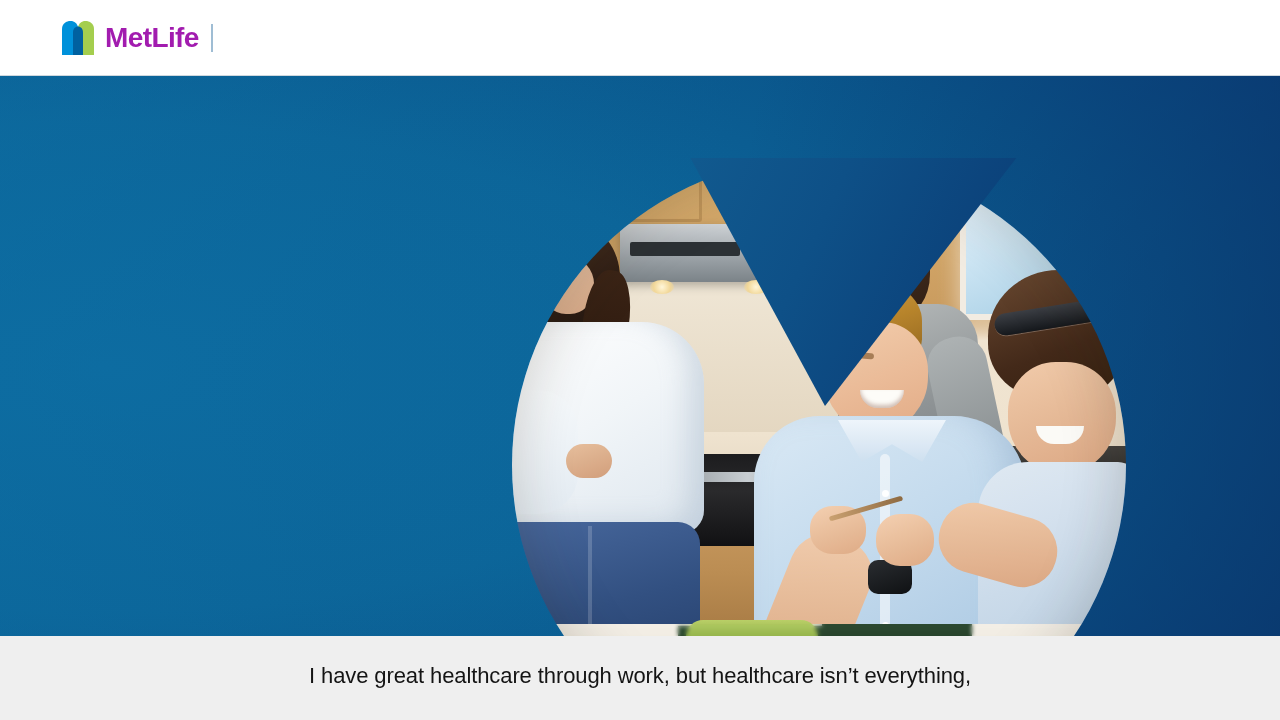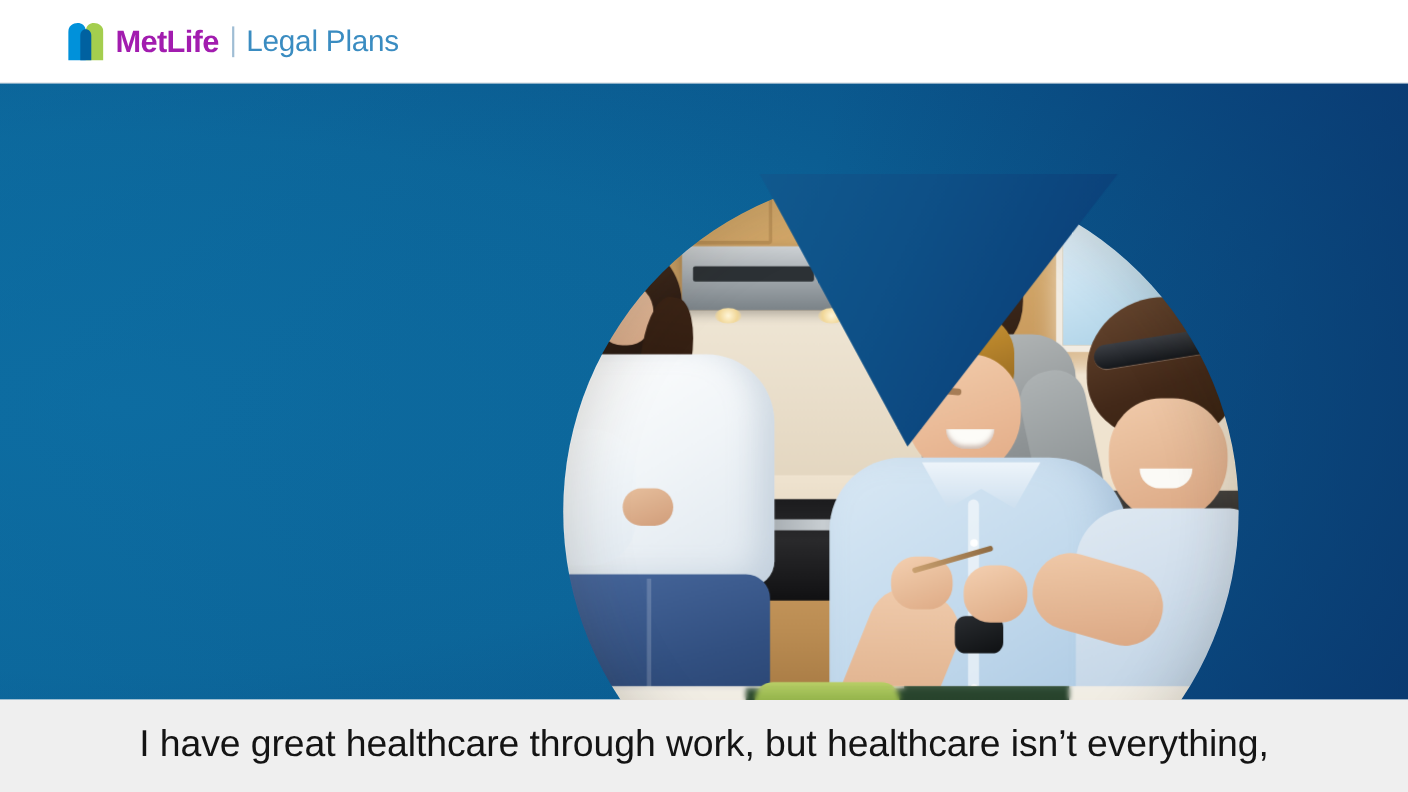--- a/index.html
+++ b/index.html
@@ -258,41 +258,40 @@
   }
   .wedge svg{display:block;}
 
   
   .caption-bar{
     position:absolute;left:0;top:636px;width:1280px;height:84px;
     background:#efefef;
     display:flex;align-items:center;justify-content:center;
   }
   .caption-text{
-    font-size:34px;color:#141414;letter-spacing:-0.1px;
+    font-size:22px;color:#141414;letter-spacing:-0.1px;
     white-space:nowrap;font-weight:400;margin-top:-4px;
   }
 </style>
 </head>
 <body>
 
 <div class="frame">
 
   <div class="header">
     <div class="brand">
       <span>
         <svg class="logo-mark" viewBox="0 0 32 34" xmlns="http://www.w3.org/2000/svg" aria-hidden="true">
           <path d="M0 34 V8 C0 2.6 4.4 0 8.6 0 C12.4 0 15.3 2.3 16 6.4 V34 H0 Z" fill="#0091DA"></path>
           <path d="M32 34 V8 C32 2.6 27.6 0 23.4 0 C19.6 0 16.7 2.3 16 6.4 V34 H32 Z" fill="#A4CE4E"></path>
           <path d="M11 34 V11.5 C11 7.8 13.2 5.6 16 5.6 C18.8 5.6 21 7.8 21 11.5 V34 H11 Z" fill="#0061A0"></path>
         </svg>
       </span>
       <span class="brand-name">MetLife</span>
       <span class="brand-divider"></span>
-      <span class="brand-sub">Legal Plans</span>
     </div>
   </div>
 
   <div class="stage">
     <div class="stage-shade"></div>
 
     <div class="photo-circle">
       <div class="photo-inner">
         <div class="kitchen">
 

